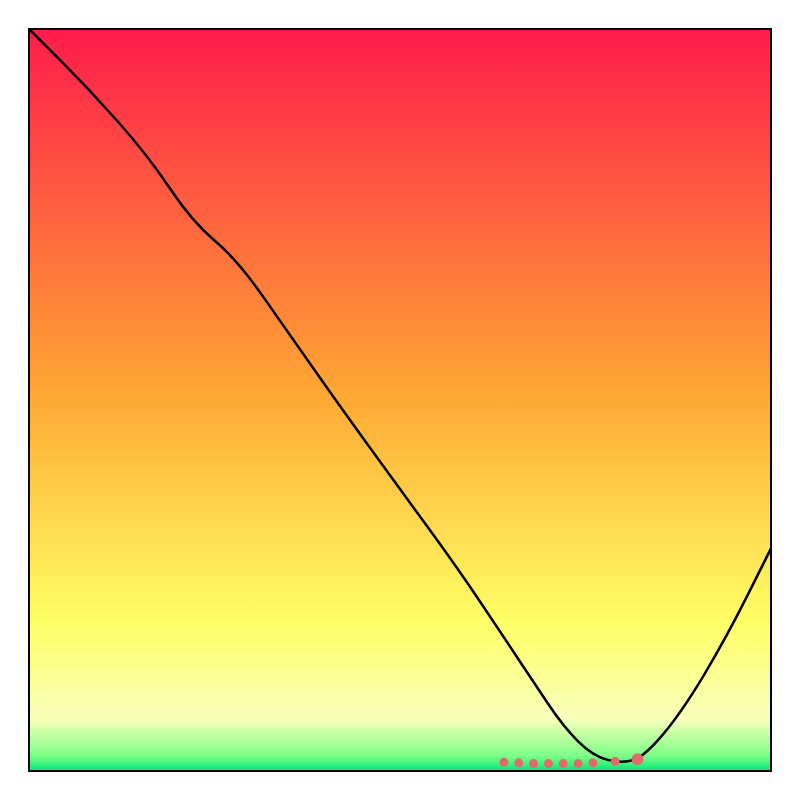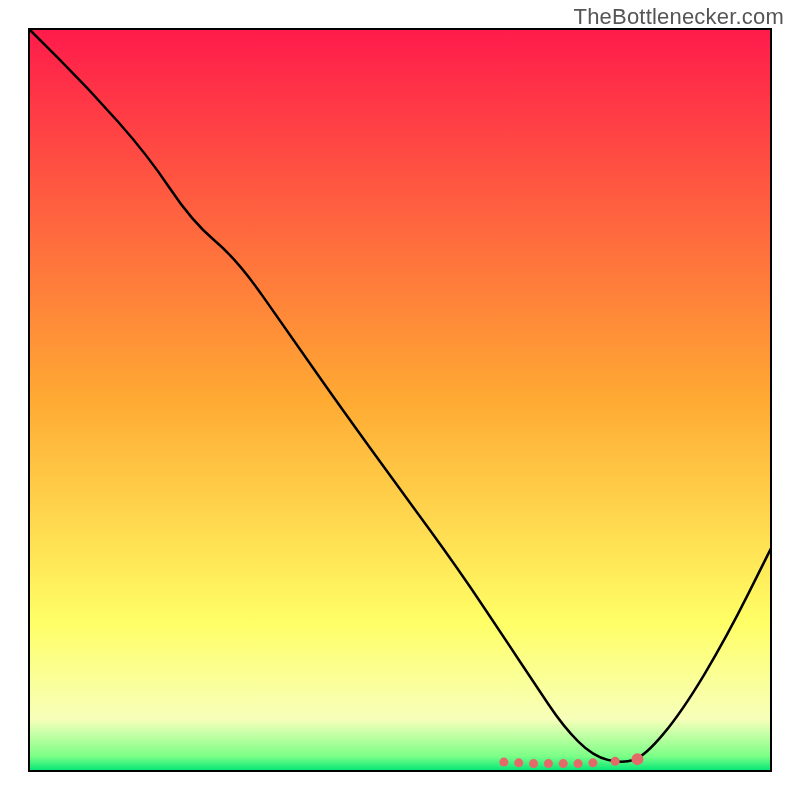--- a/index.html
+++ b/index.html
@@ -34,21 +34,20 @@
   }
   .plot svg {
     display: block;
   }
 </style>
 </head>
 <body>
 
 <div class="page">
 
-  <div class="watermark">TheBottlenecker.com</div>
 
   <div class="plot">
     <svg id="chart-svg" width="744" height="744" viewBox="0 0 744 744">
       <defs>
         <linearGradient id="bg-grad" x1="0" y1="0" x2="0" y2="1">
             <stop offset="0%" stop-color="#ff1b4b"></stop>
             <stop offset="50%" stop-color="#ffaa33"></stop>
             <stop offset="80%" stop-color="#ffff66"></stop>
             <stop offset="93%" stop-color="#f7ffba"></stop>
             <stop offset="98%" stop-color="#7cff87"></stop>

